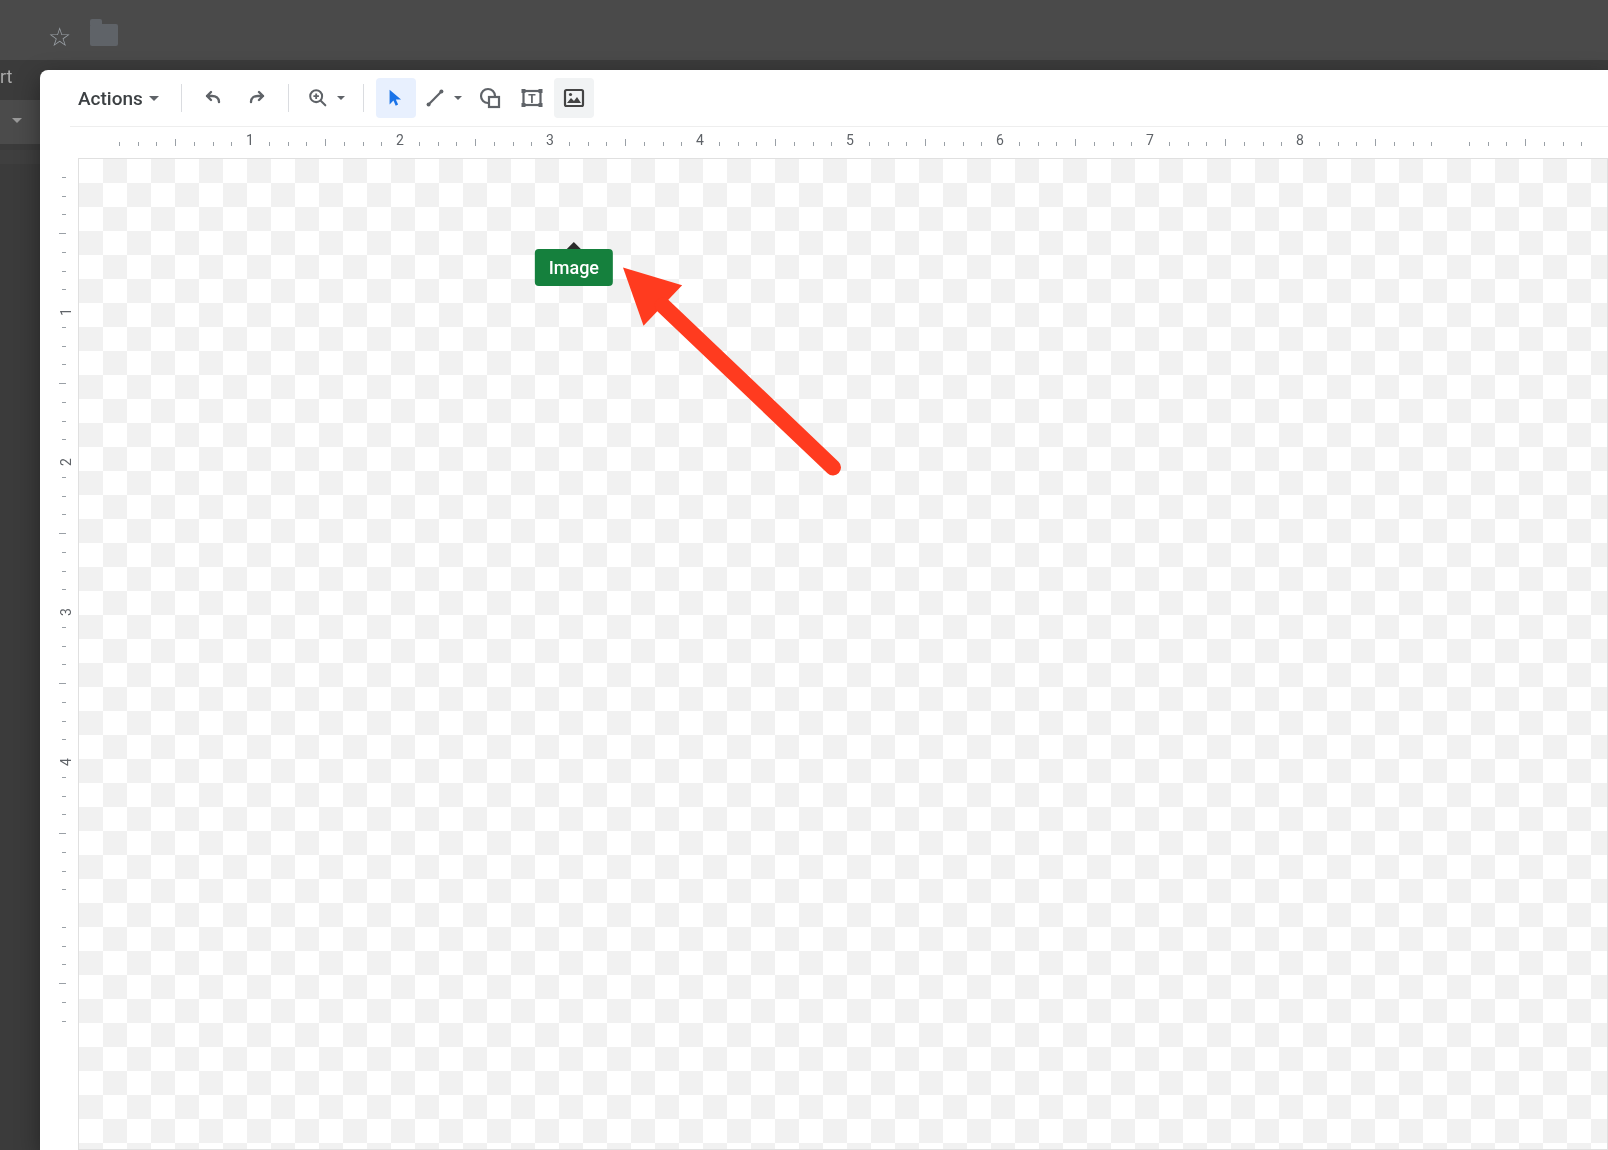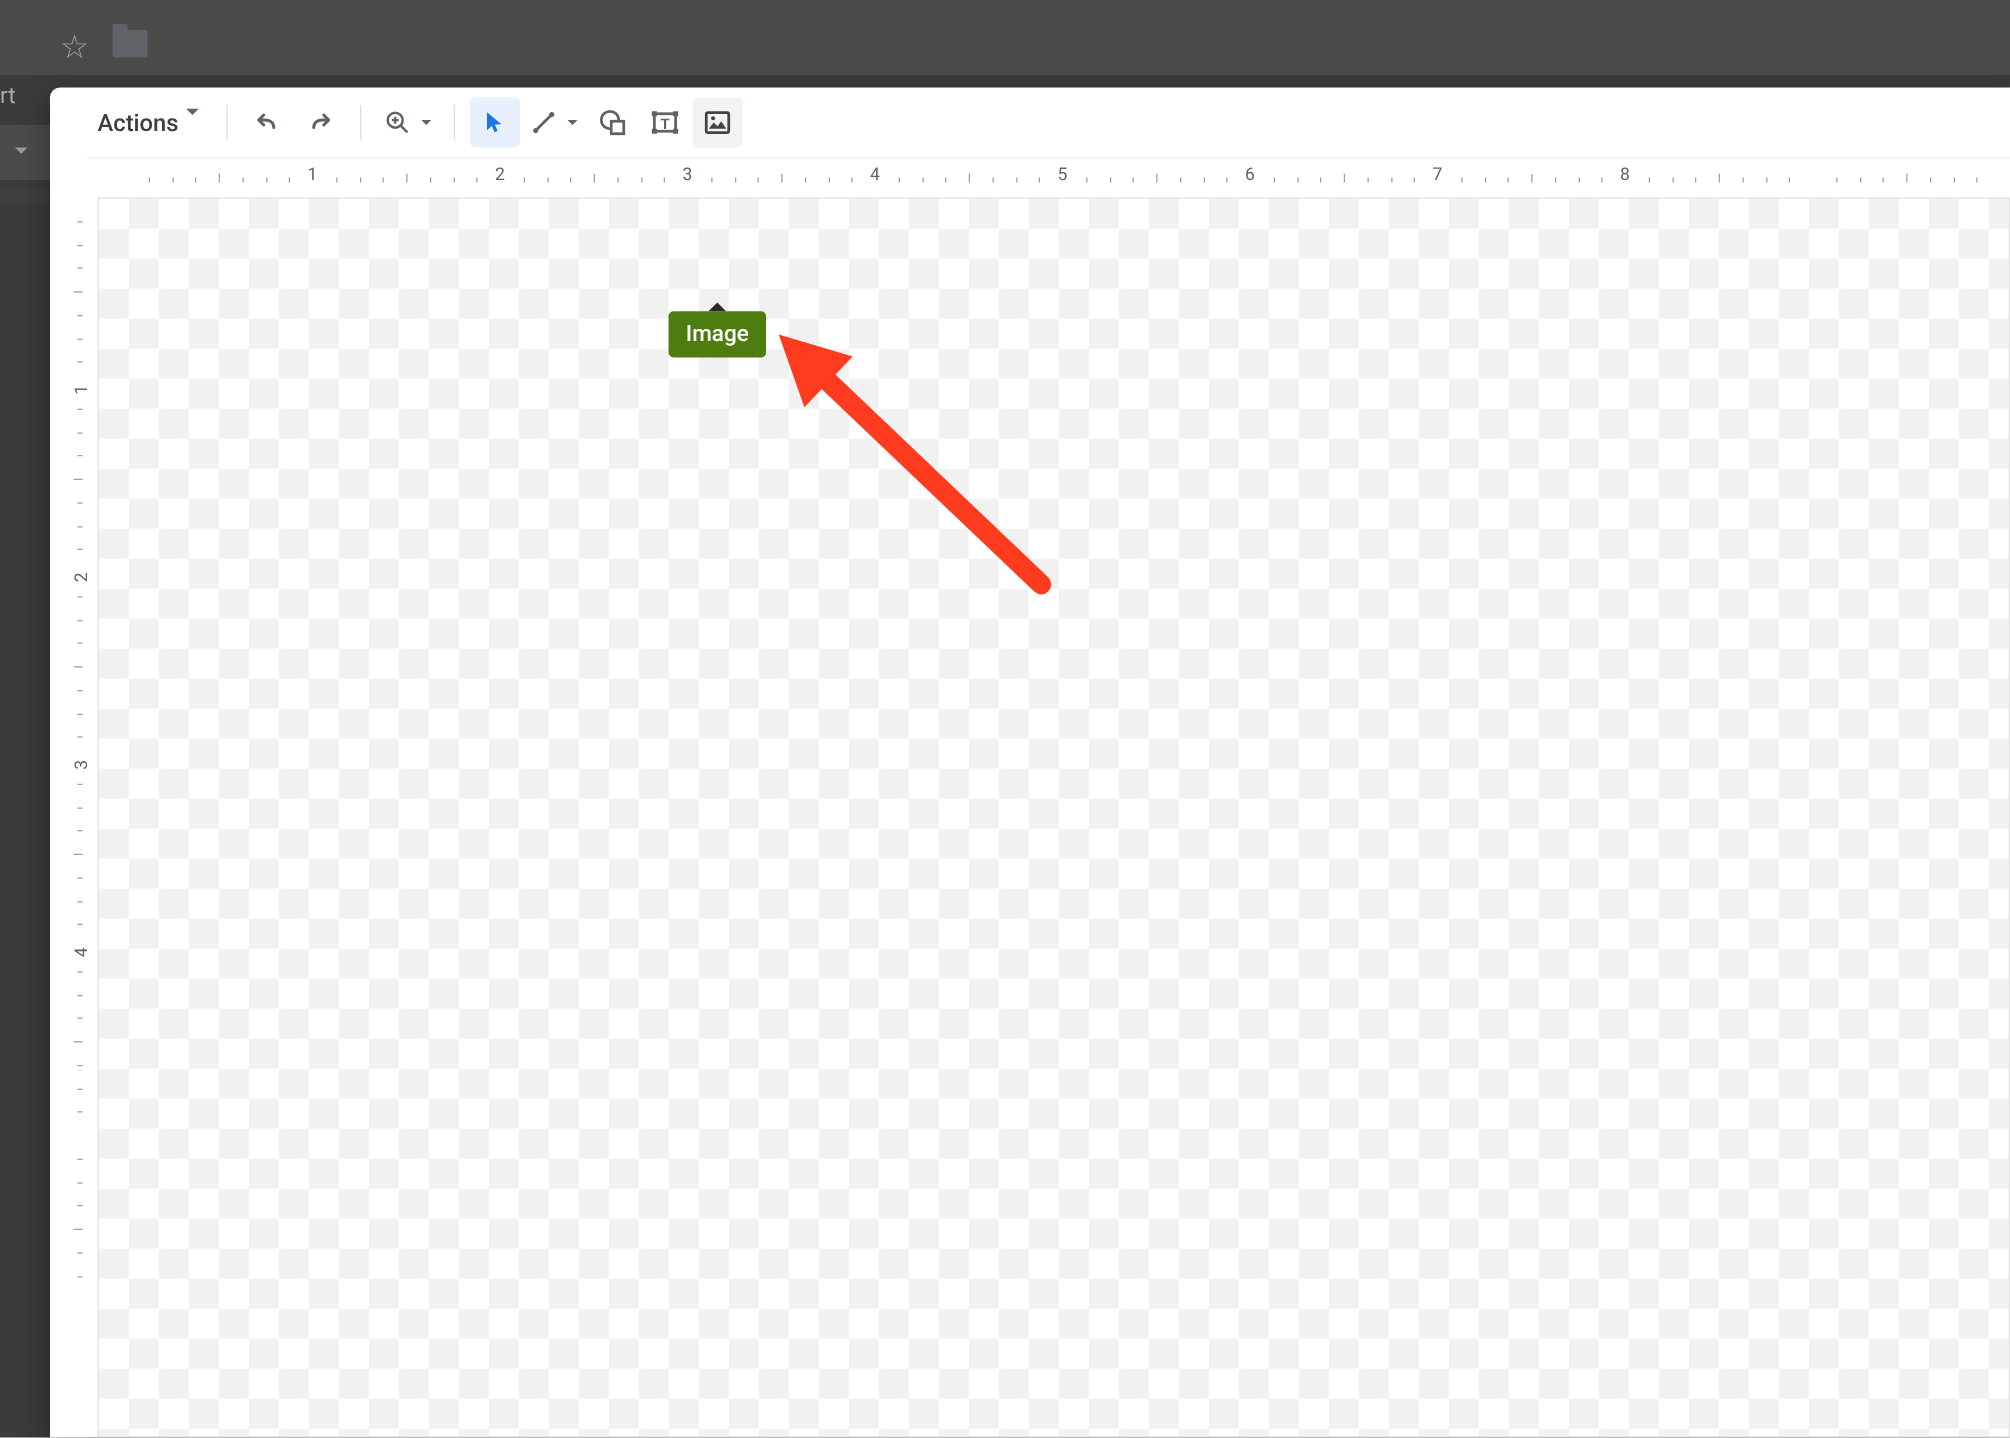--- a/index.html
+++ b/index.html
@@ -55,21 +55,21 @@
     cursor: pointer;
   }
 
   
   .toolbar {
     display: flex; align-items: center;
     height: 56px; padding: 0 10px 0 28px;
     gap: 2px;
   }
   .actions-btn {
-    display: flex; gap: 6px;
+    display: flex; align-items: center; gap: 6px;
     font-size: 19px; color: #3c4043; font-weight: 500;
     padding: 6px 10px; border-radius: 4px; cursor: pointer;
   }
   .caret-down {
     width:0;height:0; border-left:5px solid transparent; border-right:5px solid transparent; border-top:5px solid #5f6368;
   }
   .sep { width:1px; height:28px; background:#dadce0; margin: 0 10px; }
   .tbtn {
     width: 40px; height: 40px; display:flex; align-items:center; justify-content:center;
     border-radius:4px; cursor:pointer; color:#5f6368;
@@ -111,21 +111,21 @@
       linear-gradient(45deg, transparent 75%, #f1f1f1 75%),
       linear-gradient(-45deg, transparent 75%, #f1f1f1 75%);
     background-size: 48px 48px;
     background-position: 0 0, 0 24px, 24px -24px, -24px 0px;
     border:1px solid #e0e0e0;
   }
 
   
   .tooltip {
     position:absolute;
-    background:#4d7c0f; color:#fff; font-size:18px; font-weight:500;
+    background:#15803d; color:#fff; font-size:18px; font-weight:500;
     padding:8px 14px; border-radius:4px; white-space:nowrap;
     transform: translateX(-50%);
   }
   .tooltip::before {
     content:""; position:absolute; top:-7px; left:50%; transform:translateX(-50%);
     width:0;height:0; border-left:7px solid transparent; border-right:7px solid transparent; border-bottom:7px solid #2a2a2a;
   }
 
   
   .annotation-arrow {

